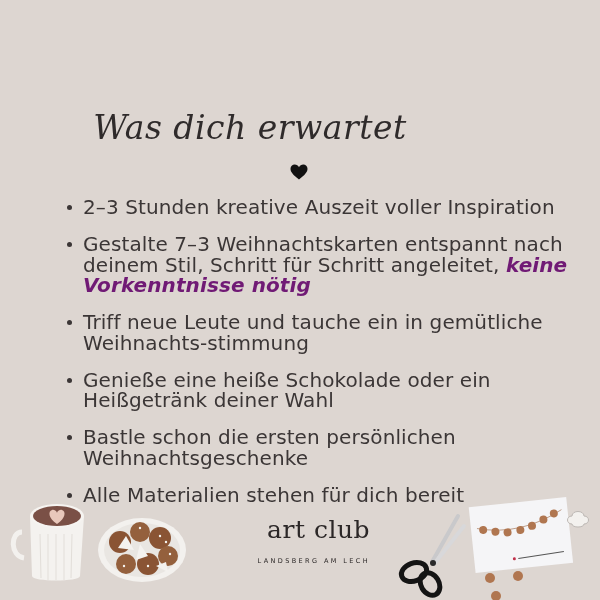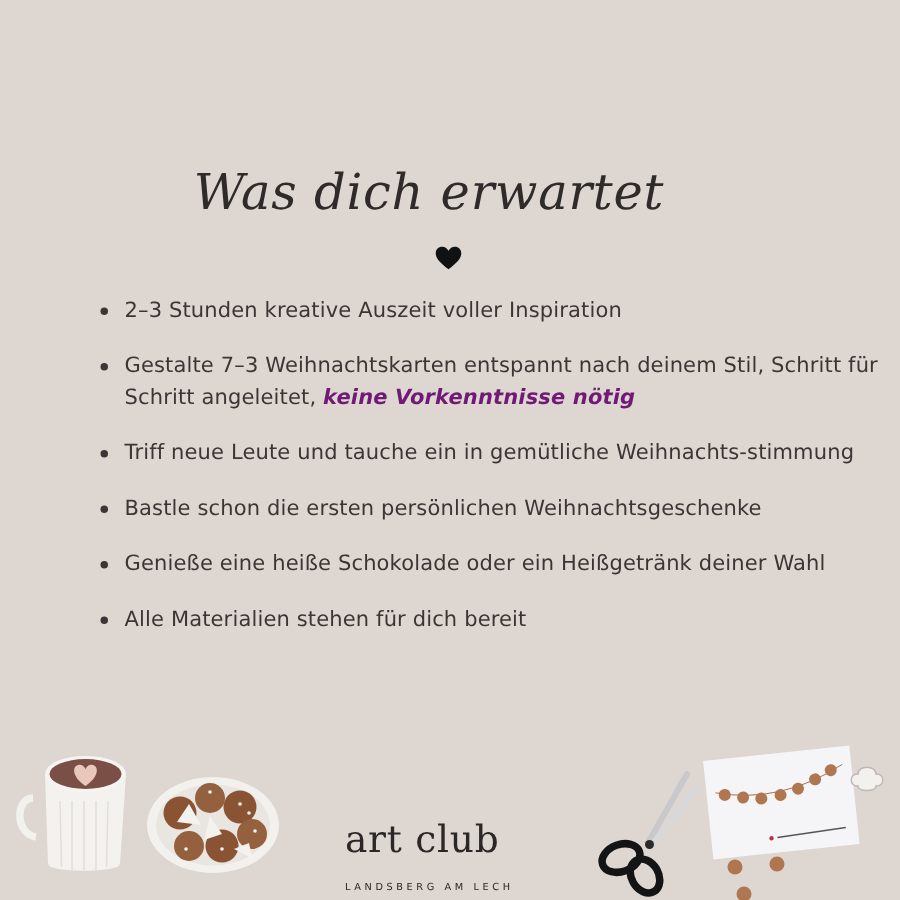--- a/index.html
+++ b/index.html
@@ -1,42 +1,42 @@
 <!DOCTYPE html>
 <html><head>
 <meta charset="utf-8">
 <style>
   html,body{margin:0;padding:0;}
   body{width:600px;height:600px;background:#ddd6d1;position:relative;overflow:hidden;font-family:"DejaVu Sans","Liberation Sans",sans-serif;color:#3b3636;}
-  .title{position:absolute;left:0;top:108px;width:500px;text-align:center;font-family:"DejaVu Serif","Liberation Serif",serif;font-style:italic;font-size:33px;letter-spacing:0.5px;color:#2f2b2b;font-weight:normal;margin-left:36px;}
+  .title{position:absolute;left:0;top:108px;width:500px;text-align:center;font-family:"DejaVu Serif","Liberation Serif",serif;font-style:italic;font-size:33px;letter-spacing:0.5px;color:#2f2b2b;font-weight:normal;}
   .heart{position:absolute;left:290px;top:164px;width:18px;height:16px;}
   ul.list{position:absolute;left:66px;top:197px;width:520px;margin:0;padding:0;list-style:none;}
-  ul.list li{position:relative;padding-left:17px;font-size:14px;line-height:20.5px;margin-bottom:16.5px;letter-spacing:0.1px;}
+  ul.list li{position:relative;padding-left:17px;font-size:20px;line-height:20.5px;margin-bottom:16.5px;letter-spacing:0.1px;}
   ul.list li .dot{position:absolute;left:1px;top:8px;width:5px;height:5px;border-radius:50%;background:#3b3636;}
   ul.list li b{font-style:italic;font-weight:bold;color:#701a75;}
-  .logo{position:absolute;left:230px;top:548px;width:140px;text-align:left;}
+  .logo{position:absolute;left:230px;top:518px;width:140px;text-align:right;}
   .logo .main{font-family:"DejaVu Serif","Liberation Serif",serif;font-size:25px;line-height:24px;color:#2b2727;letter-spacing:0.5px;}
   .logo .sub{font-size:6.5px;letter-spacing:2.4px;color:#2b2727;margin-top:15px;}
   .deco{position:absolute;}
 </style>
 </head>
 <body>
 
 <div class="title">Was dich erwartet</div>
 
 <svg class="heart" viewBox="0 0 18 16">
   <path d="M9 15.5 C3 11 0.5 8 0.5 4.8 C0.5 2.3 2.4 0.5 4.7 0.5 C6.6 0.5 8.1 1.6 9 3.2 C9.9 1.6 11.4 0.5 13.3 0.5 C15.6 0.5 17.5 2.3 17.5 4.8 C17.5 8 15 11 9 15.5 Z" fill="#111"></path>
 </svg>
 
 <ul class="list">
   <li><span class="dot"></span><span>2–3 Stunden kreative Auszeit voller Inspiration</span></li>
   <li><span class="dot"></span><span>Gestalte 7–3 Weihnachtskarten entspannt nach deinem Stil, Schritt für Schritt angeleitet, </span><b>keine Vorkenntnisse nötig</b></li>
   <li><span class="dot"></span><span>Triff neue Leute und tauche ein in gemütliche Weihnachts-stimmung</span></li>
+  <li><span class="dot"></span><span>Genieße eine heiße Schokolade oder ein Heißgetränk deiner Wahl</span></li>
   <li><span class="dot"></span><span>Bastle schon die ersten persönlichen Weihnachtsgeschenke</span></li>
-  <li><span class="dot"></span><span>Genieße eine heiße Schokolade oder ein Heißgetränk deiner Wahl</span></li>
   <li><span class="dot"></span><span>Alle Materialien stehen für dich bereit</span></li>
 </ul>
 
 <svg class="deco" style="left:8px;top:494px;" width="82" height="96" viewBox="0 0 82 96">
   <path d="M14 38 C2 38 2 62 16 64" stroke="#f3f1ee" stroke-width="5" fill="none"></path>
   <path d="M22 22 L24 82 C24 88 72 88 72 82 L76 22 Z" fill="#f4f2ef"></path>
   <g stroke="#e2ded9" stroke-width="1">
     <line x1="32" y1="40" x2="33" y2="84"></line>
       <line x1="40" y1="40" x2="40" y2="86"></line>
       <line x1="48" y1="40" x2="48" y2="86"></line>

